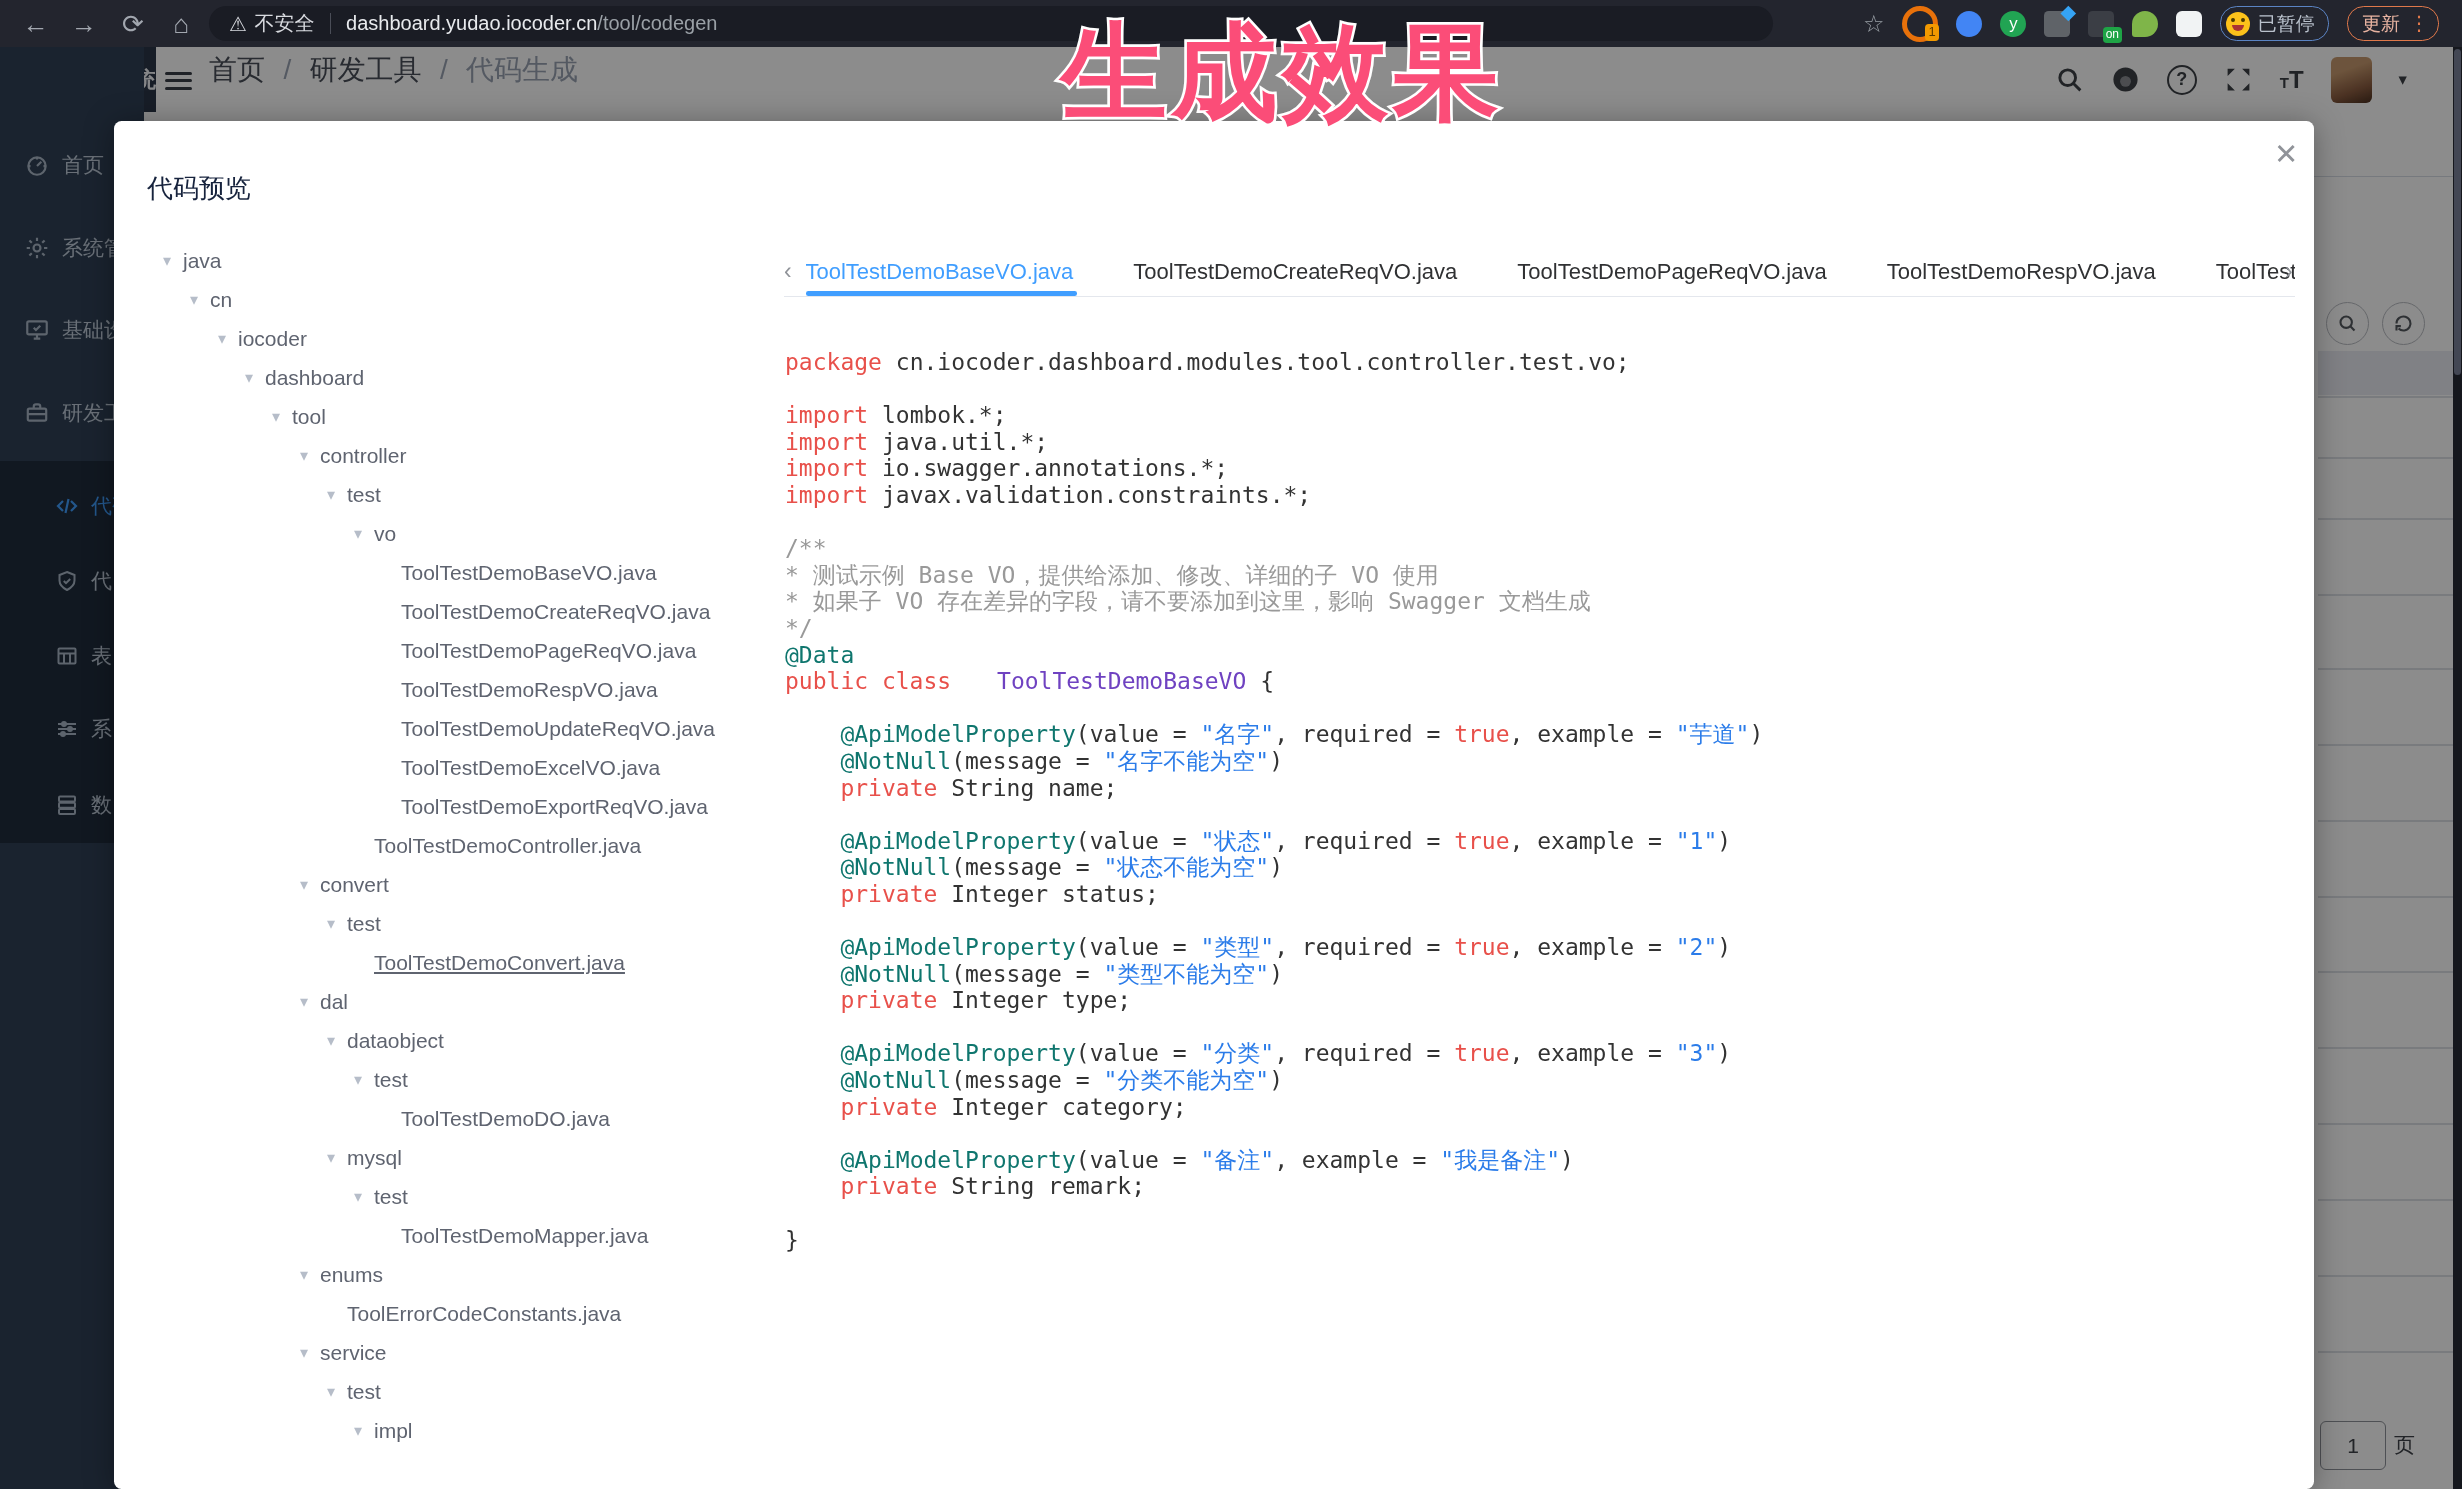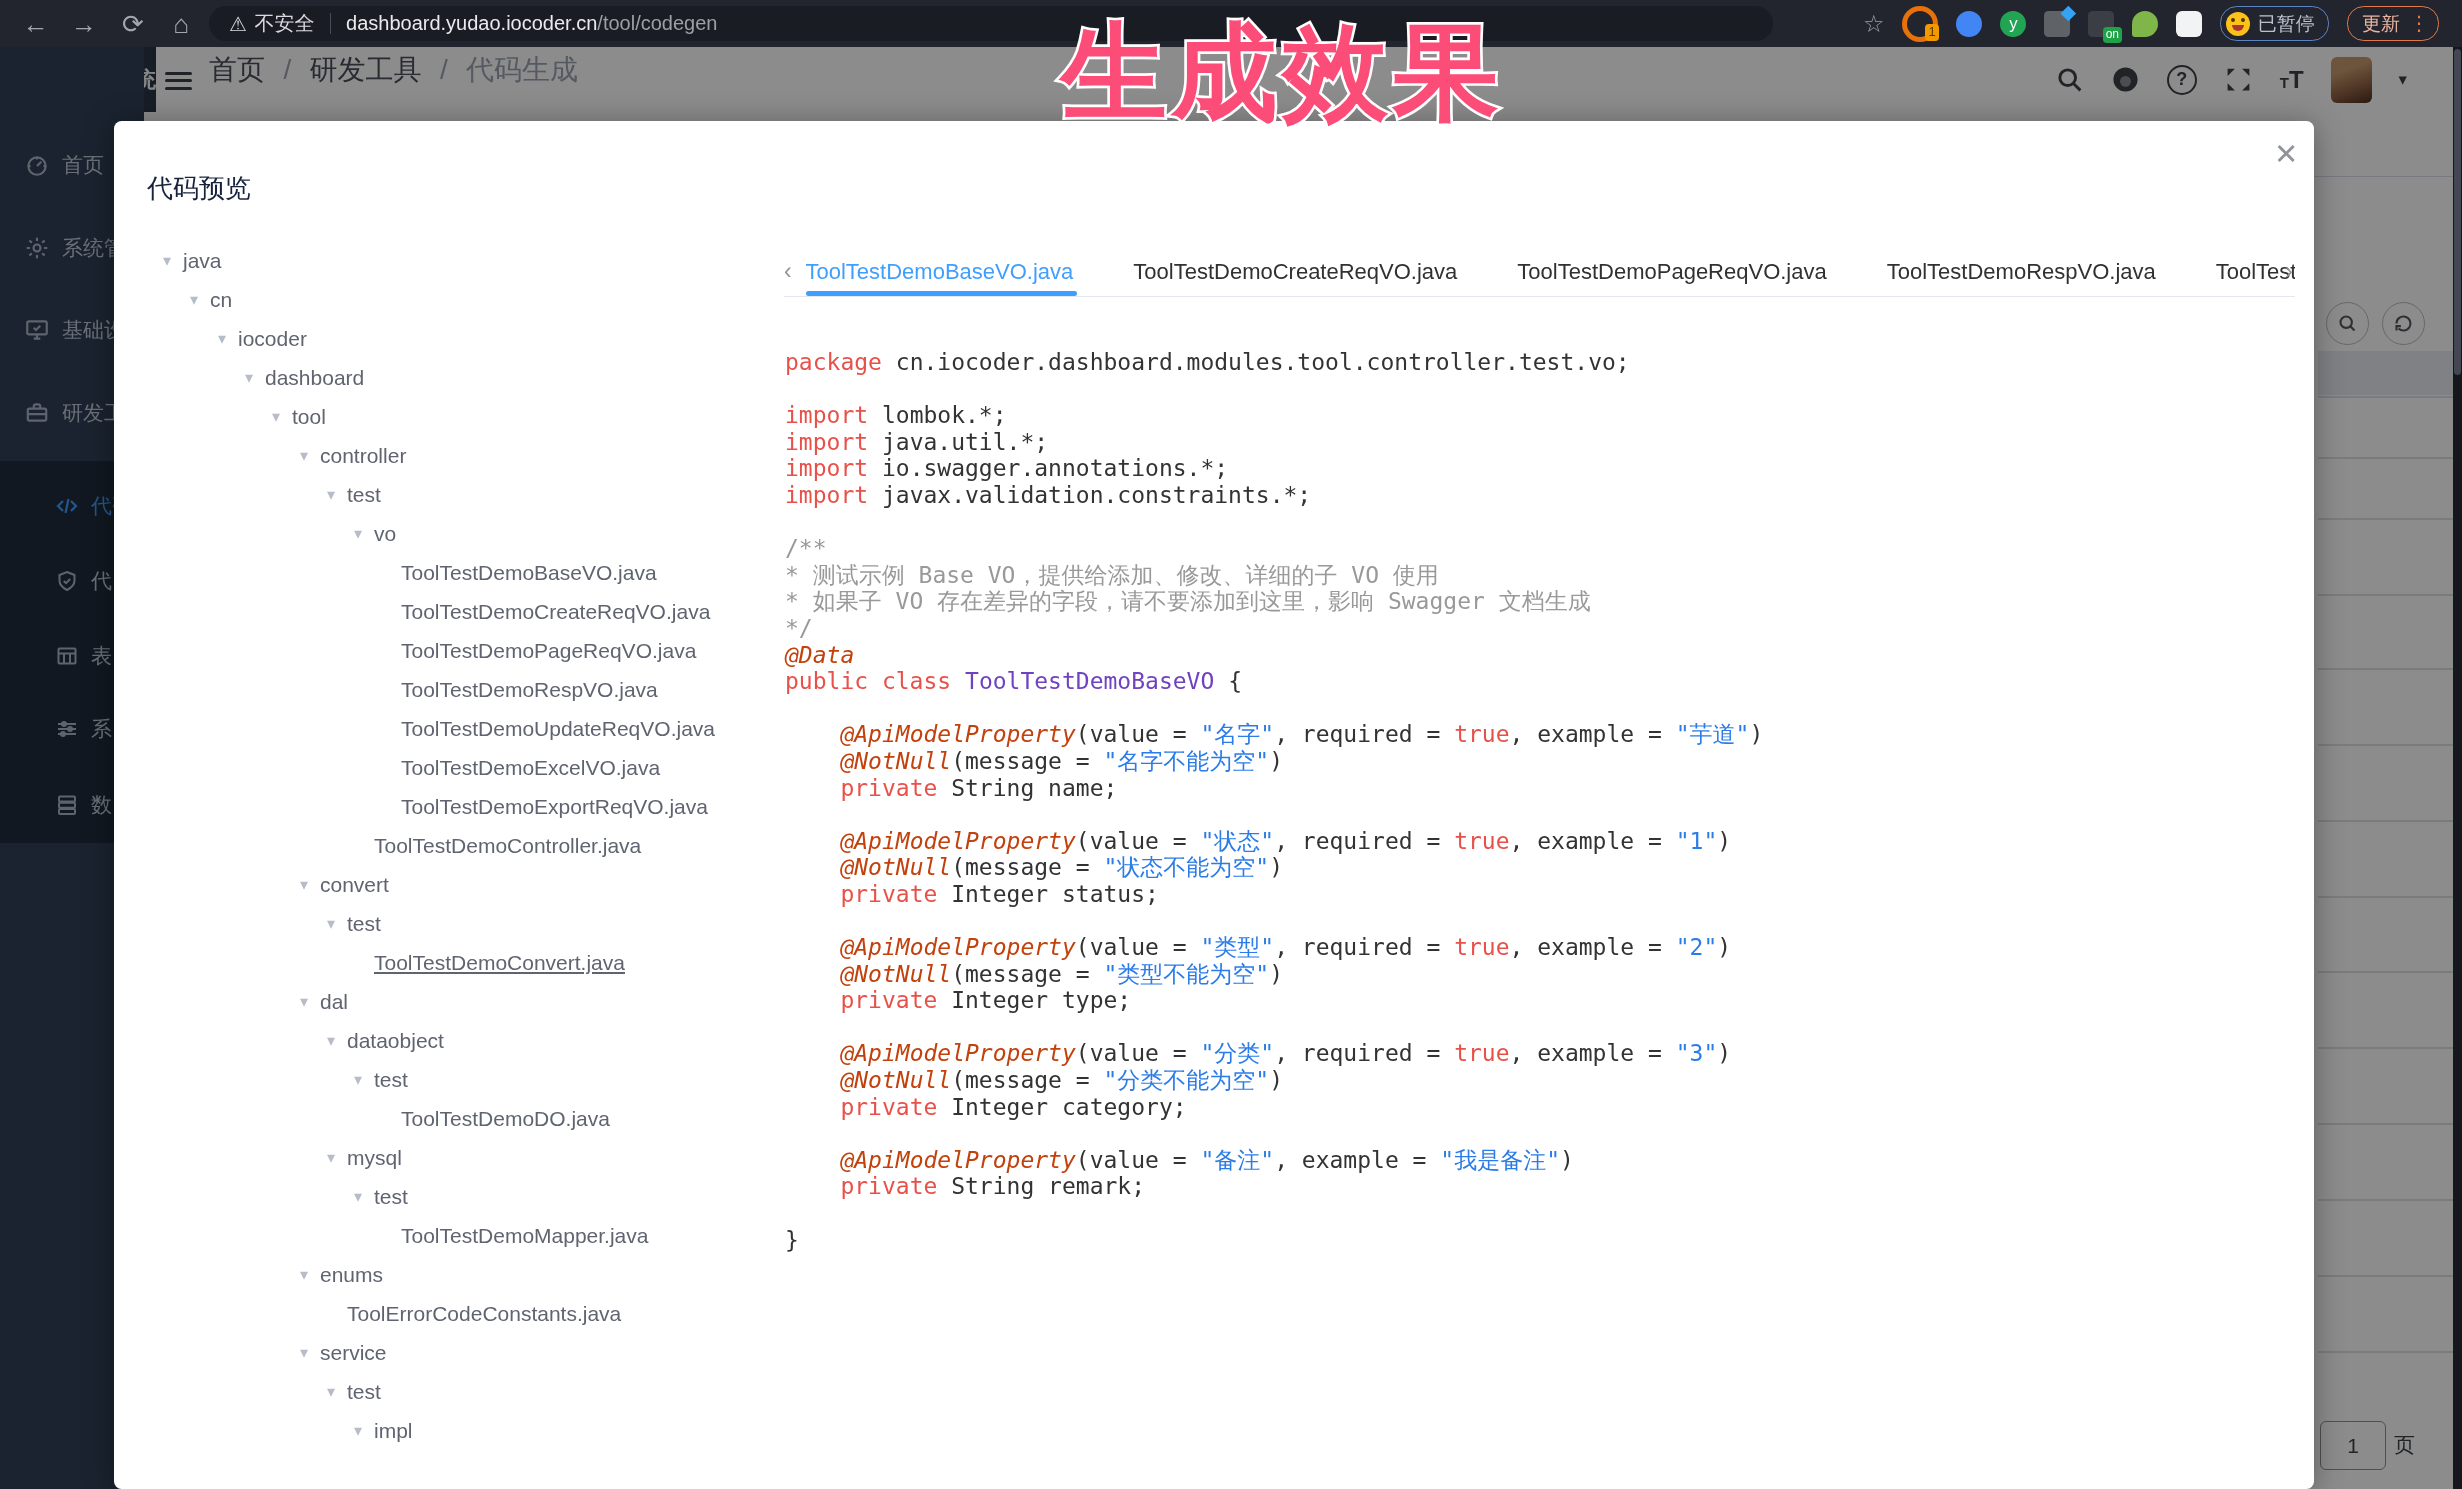--- a/index.html
+++ b/index.html
@@ -97,23 +97,23 @@
   .tab:first-of-type{padding-left:1.5px;}
   .tab.active{color:#409eff;}
   .tab.active:after{content:"";position:absolute;left:1.5px;right:26px;bottom:0;height:4.6px;background:#409eff;border-radius:2.3px;}
   .tab-arrow-r{position:absolute;left:2171px;top:137px;color:#909399;font-size:23px;z-index:11;}
 
   .code{position:absolute;left:671px;top:228px;width:1502px;font-family:"DejaVu Sans Mono","Liberation Mono",monospace;
         font-size:23px;line-height:26.6px;white-space:pre;color:#333;}
   .code-line{height:26.6px;}
   .tk-k{color:#e8504a;}
   .tk-s{color:#2b7ce9;}
-  .tk-a{color:#c2410c;font-style:italic;}
+  .tk-a{color:#0f766e;}
   .tk-c{color:#999999;}
-  .tk-n{color:#6f42c1;}
+  .tk-n{color:#6f42c1;margin-left:32px;}
   .tk-p{color:#333333;}
 
   
   .stamp{position:absolute;left:1061px;top:1.5px;z-index:40;font-size:106px;font-weight:bold;color:#fb4d78;
          letter-spacing:4.6px;-webkit-text-stroke:5.3px #ffffff;paint-order:stroke fill;white-space:nowrap;
          font-family:"DejaVu Sans",sans-serif;}
 </style>
 </head>
 <body>
 

